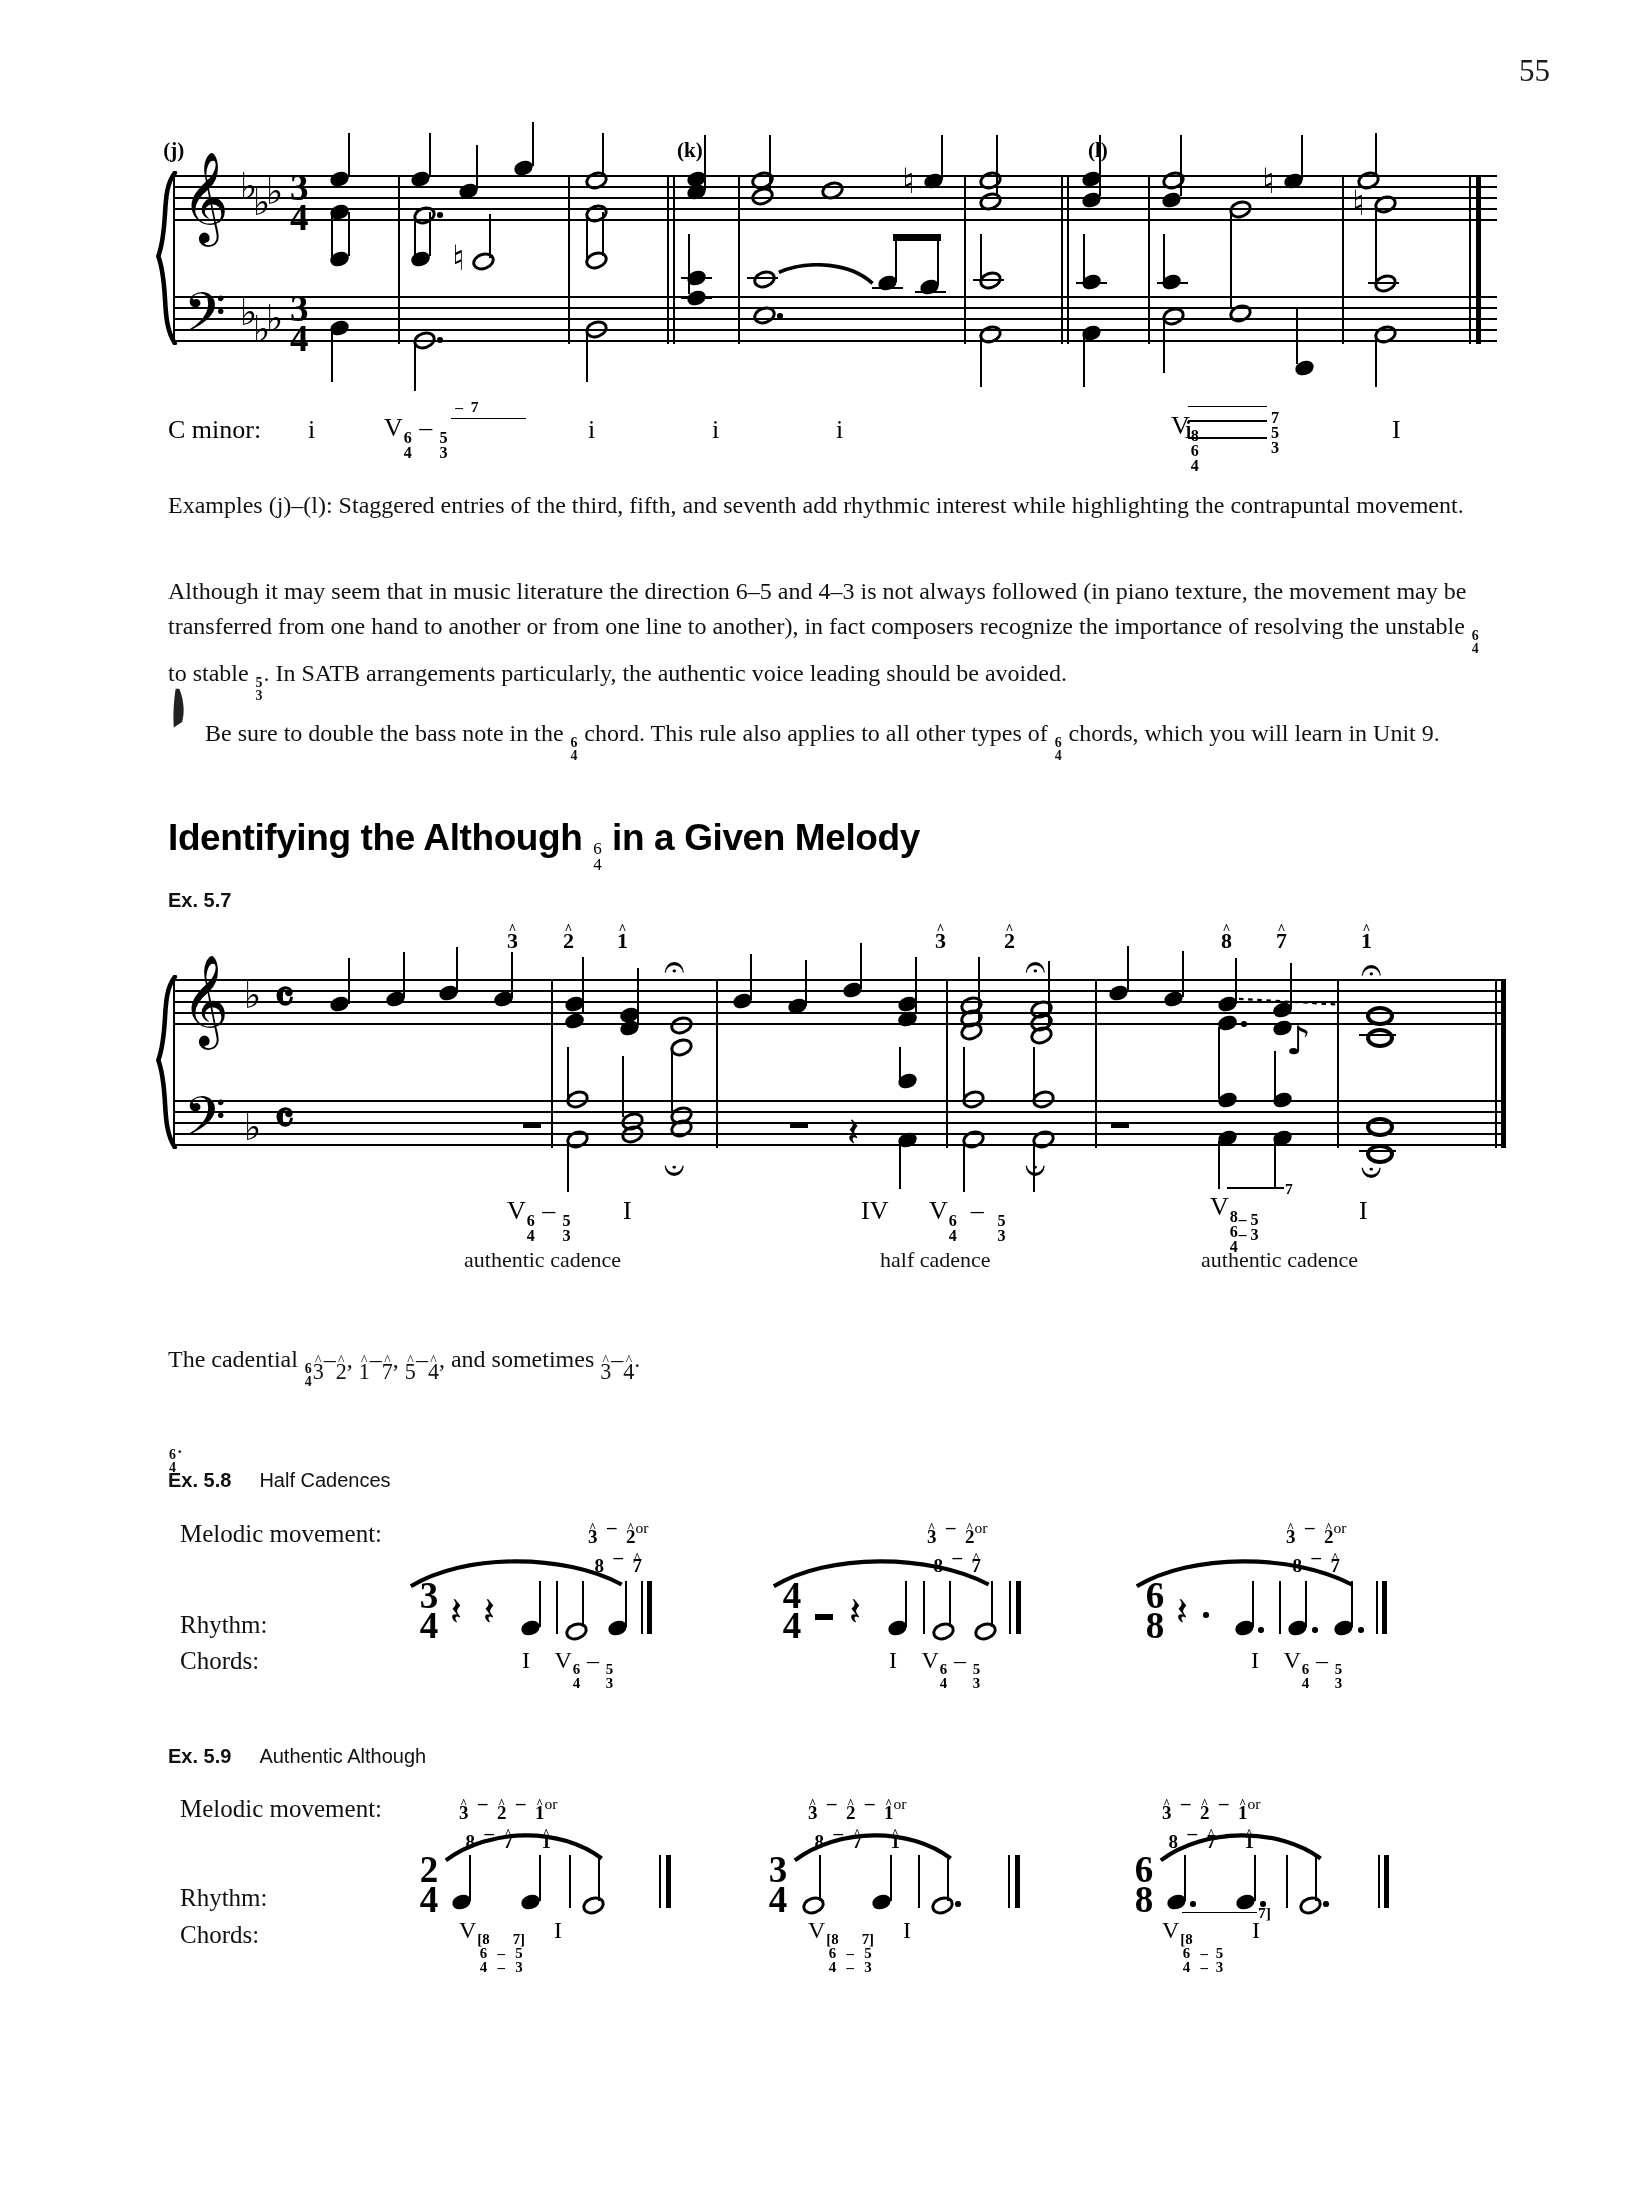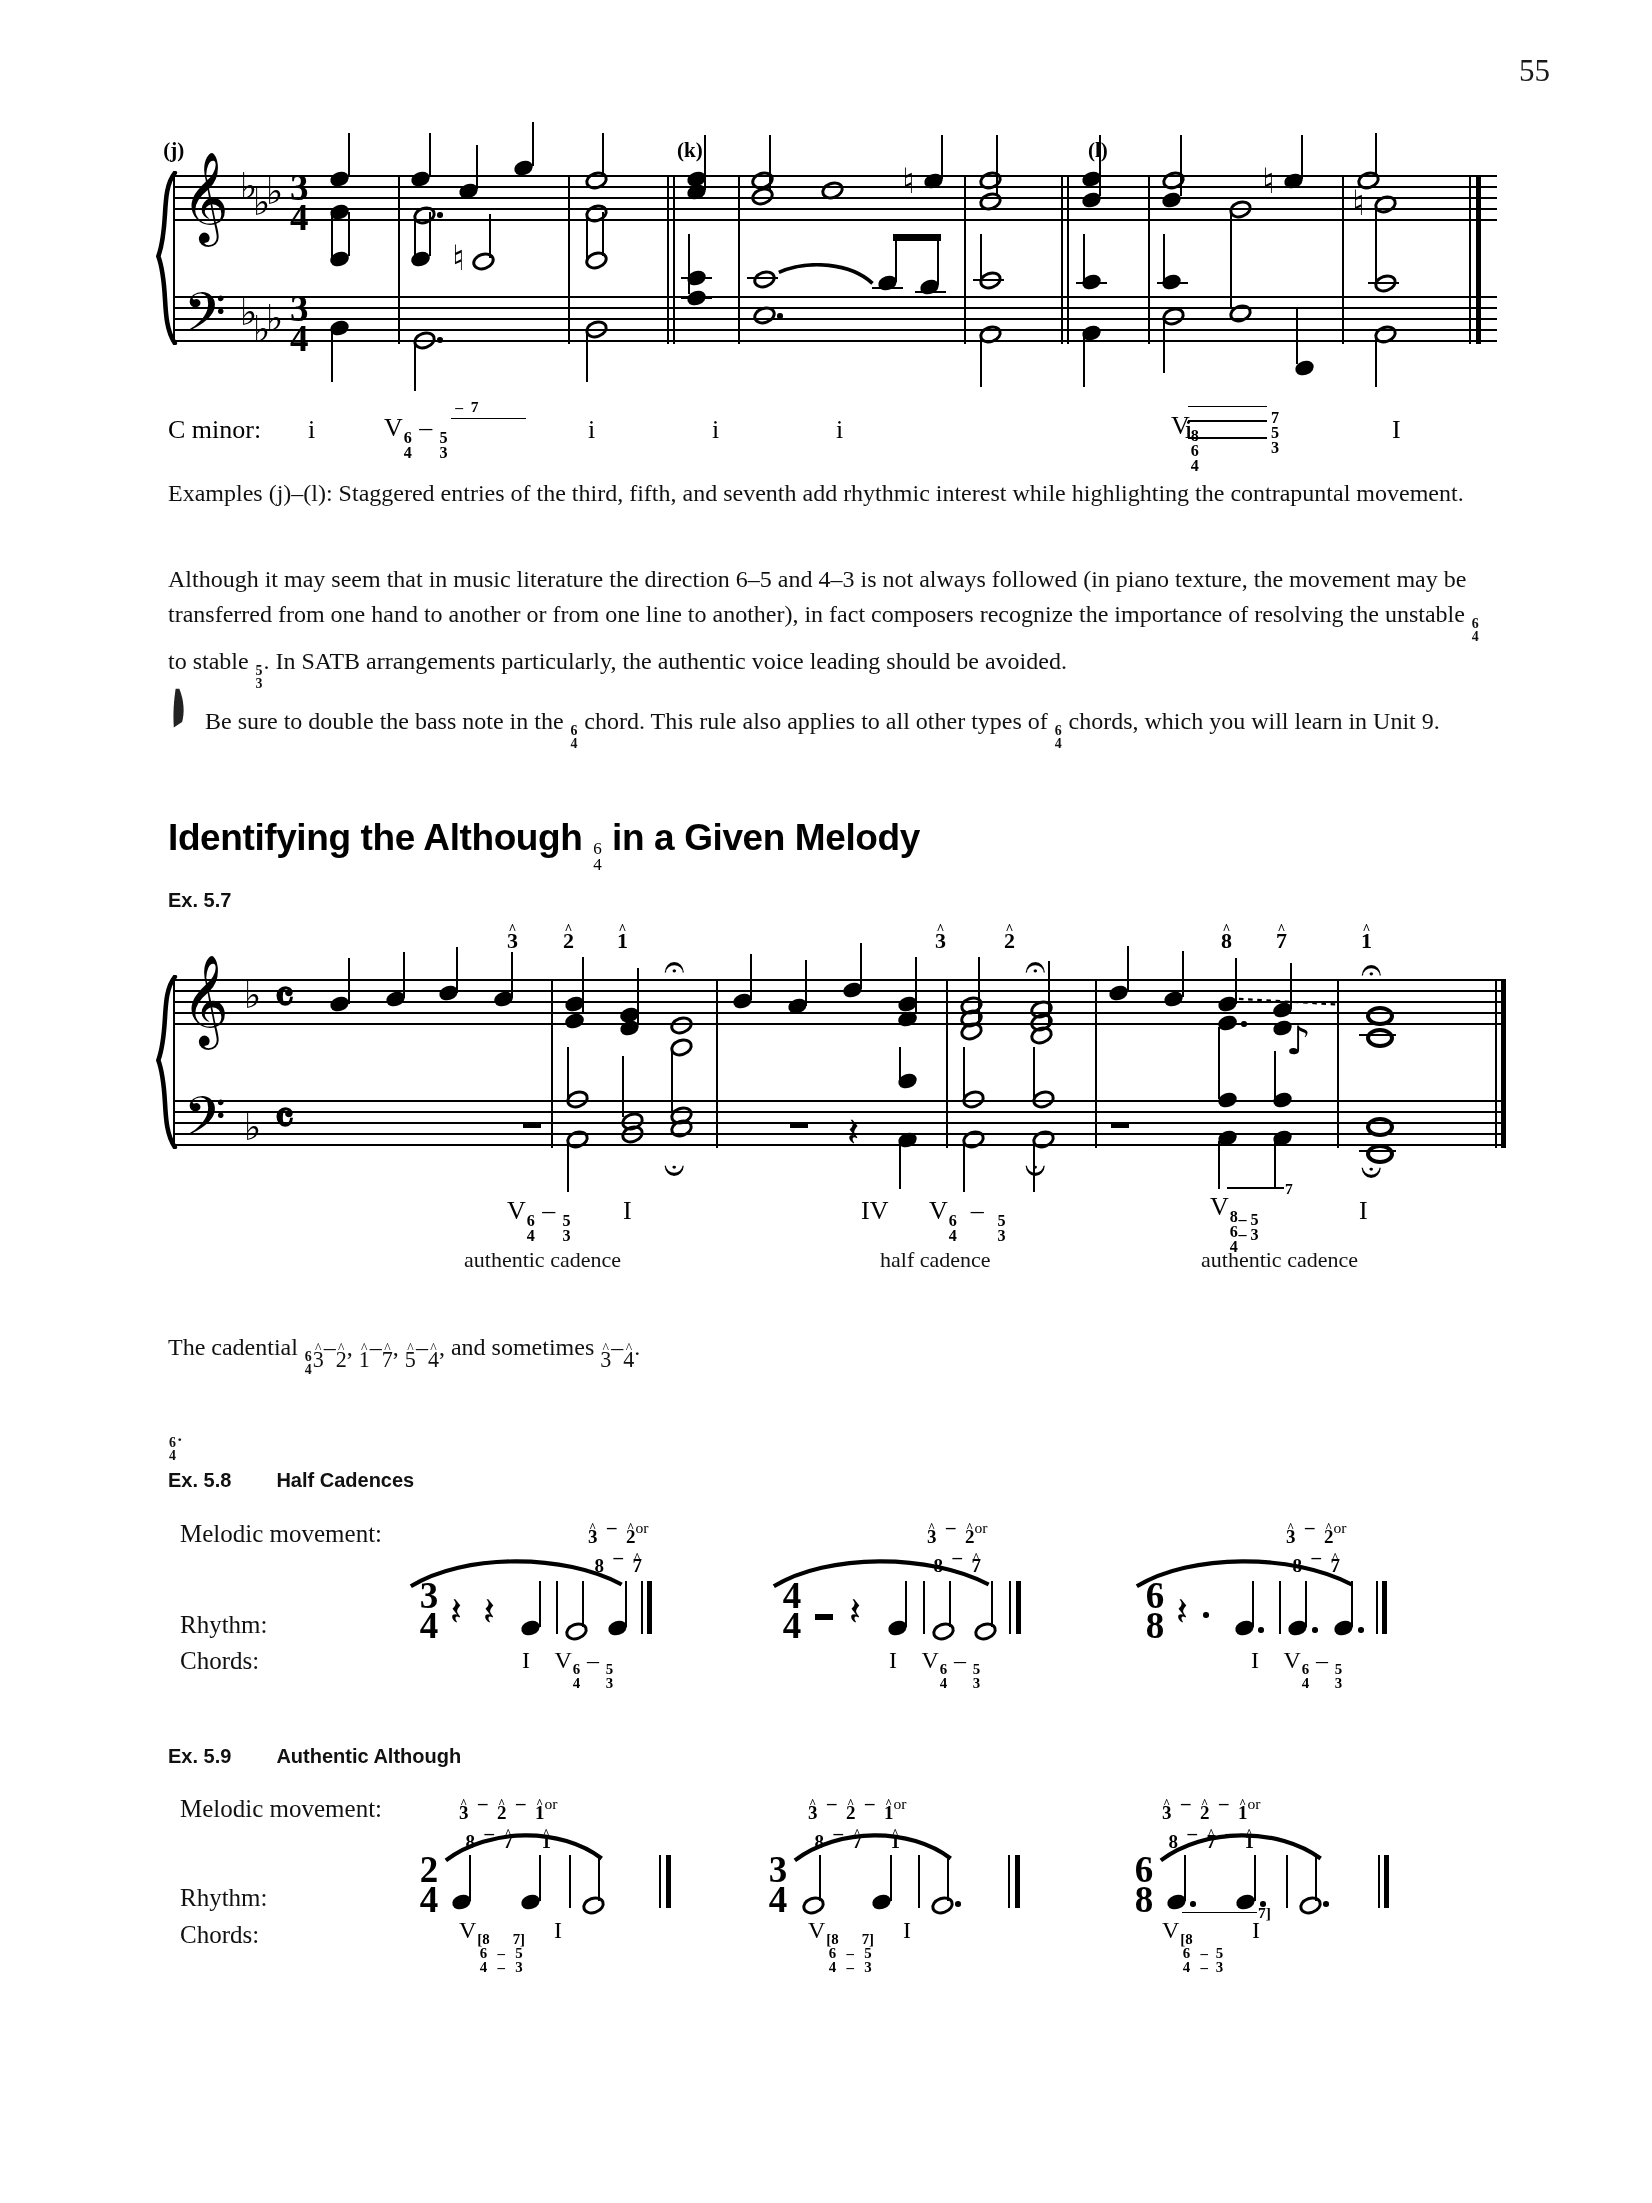--- a/index.html
+++ b/index.html
@@ -44,20 +44,21 @@
 
   
   .para {
     position: absolute;
     left: 168px;
     width: 1319px;
     font-size: 24px;
     line-height: 35px;
     text-align: left;
     color: #111;
+    margin-top: 12px;
   }
   .para.indentrule {
     left: 205px;
     width: 1282px;
   }
 
   .heading {
     position: absolute;
     left: 168px;
     font-family: "Liberation Sans", sans-serif;
@@ -67,21 +68,21 @@
     color: #000;
   }
   .exlabel {
     position: absolute;
     left: 168px;
     font-family: "Liberation Sans", sans-serif;
     font-size: 20px;
     color: #111;
   }
   .exlabel b { font-weight: bold; }
-  .exlabel .cap { margin-left: 45px; font-weight: bold; }
+  .exlabel .cap { margin-left: 28px; font-weight: normal; }
 
   
   .fb {
     display: inline-flex;
     flex-direction: column;
     align-items: center;
     justify-content: center;
     vertical-align: -0.42em;
     line-height: .93;
     font-size: .62em;

